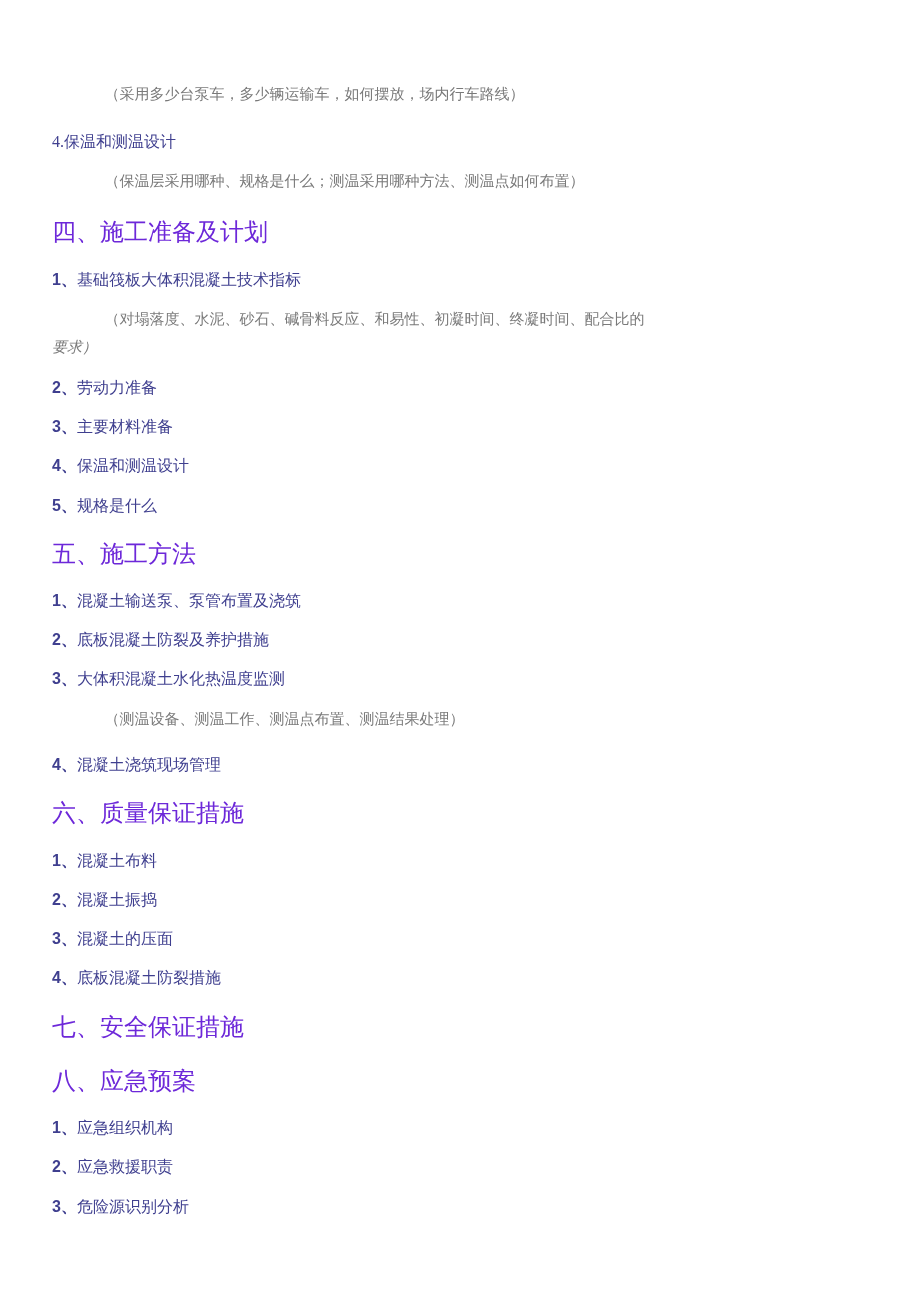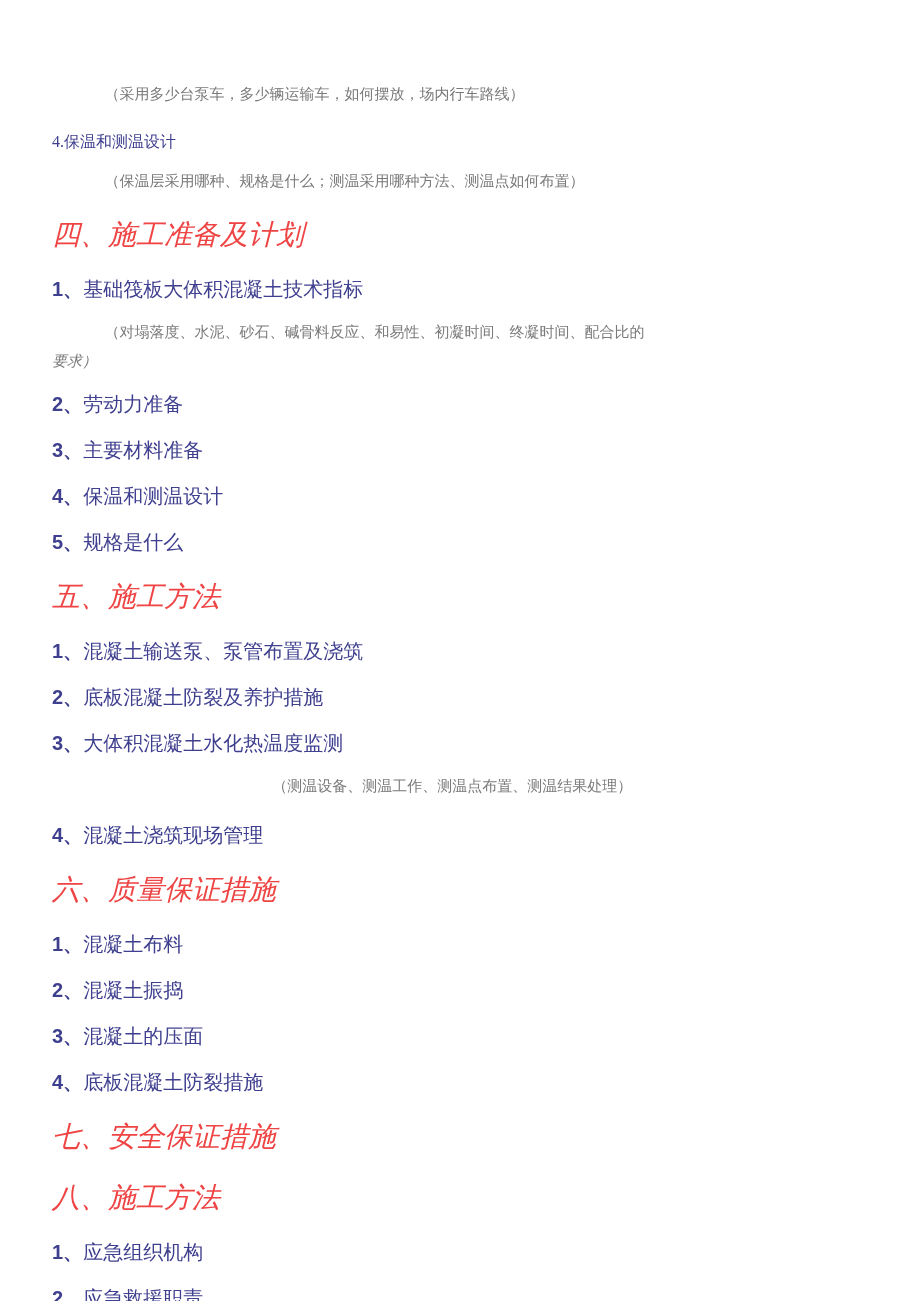--- a/index.html
+++ b/index.html
@@ -18,21 +18,20 @@
     font-size: 15px;
     font-family: "SimSun", "宋体", serif;
     line-height: 1.9;
     margin: 0 0 18px 0;
   }
   .note.indent {
     text-indent: 3.5em;
   }
   .note.indent2 {
     text-indent: 3.5em;
-    text-align: center;
   }
   .note-2l {
     color: #7a7a7a;
     font-size: 15px;
     line-height: 1.9;
     margin: 0 0 12px 0;
   }
   .note-2l .line1 {
     display: block;
     text-indent: 3.5em;
@@ -44,31 +43,30 @@
   }
   .h-sub {
     color: #3f3f8f;
     font-size: 16px;
     font-weight: normal;
     font-family: "SimSun", "宋体", serif;
     margin: 0 0 10px 0;
     line-height: 1.9;
   }
   .h-section {
-    color: #ef4444;
-    font-size: 28px;
+    color: #6d28d9;
+    font-size: 24px;
     font-family: "SimSun", "宋体", serif;
     margin: 16px 0 14px 0;
     line-height: 1.6;
     font-weight: normal;
-    font-style: italic;
   }
   .item {
     color: #3f3f8f;
-    font-size: 20px;
+    font-size: 16px;
     font-family: "SimSun", "宋体", serif;
     margin: 0 0 12px 0;
     line-height: 1.7;
   }
   .item .num {
     font-family: Arial, sans-serif;
     font-weight: bold;
   }
   .item .txt {
     font-family: "SimSun", "宋体", serif;
@@ -134,21 +132,21 @@
   </p>
   <p class="item">
     <span class="num">3、</span><span class="txt">混凝土的压面</span>
   </p>
   <p class="item">
     <span class="num">4、</span><span class="txt">底板混凝土防裂措施</span>
   </p>
 
   <h2 class="h-section">七、安全保证措施</h2>
 
-  <h2 class="h-section">八、施工方法</h2>
+  <h2 class="h-section">八、应急预案</h2>
 
   <p class="item">
     <span class="num">1、</span><span class="txt">应急组织机构</span>
   </p>
   <p class="item">
     <span class="num">2、</span><span class="txt">应急救援职责</span>
   </p>
   <p class="item">
     <span class="num">3、</span><span class="txt">危险源识别分析</span>
   </p>

